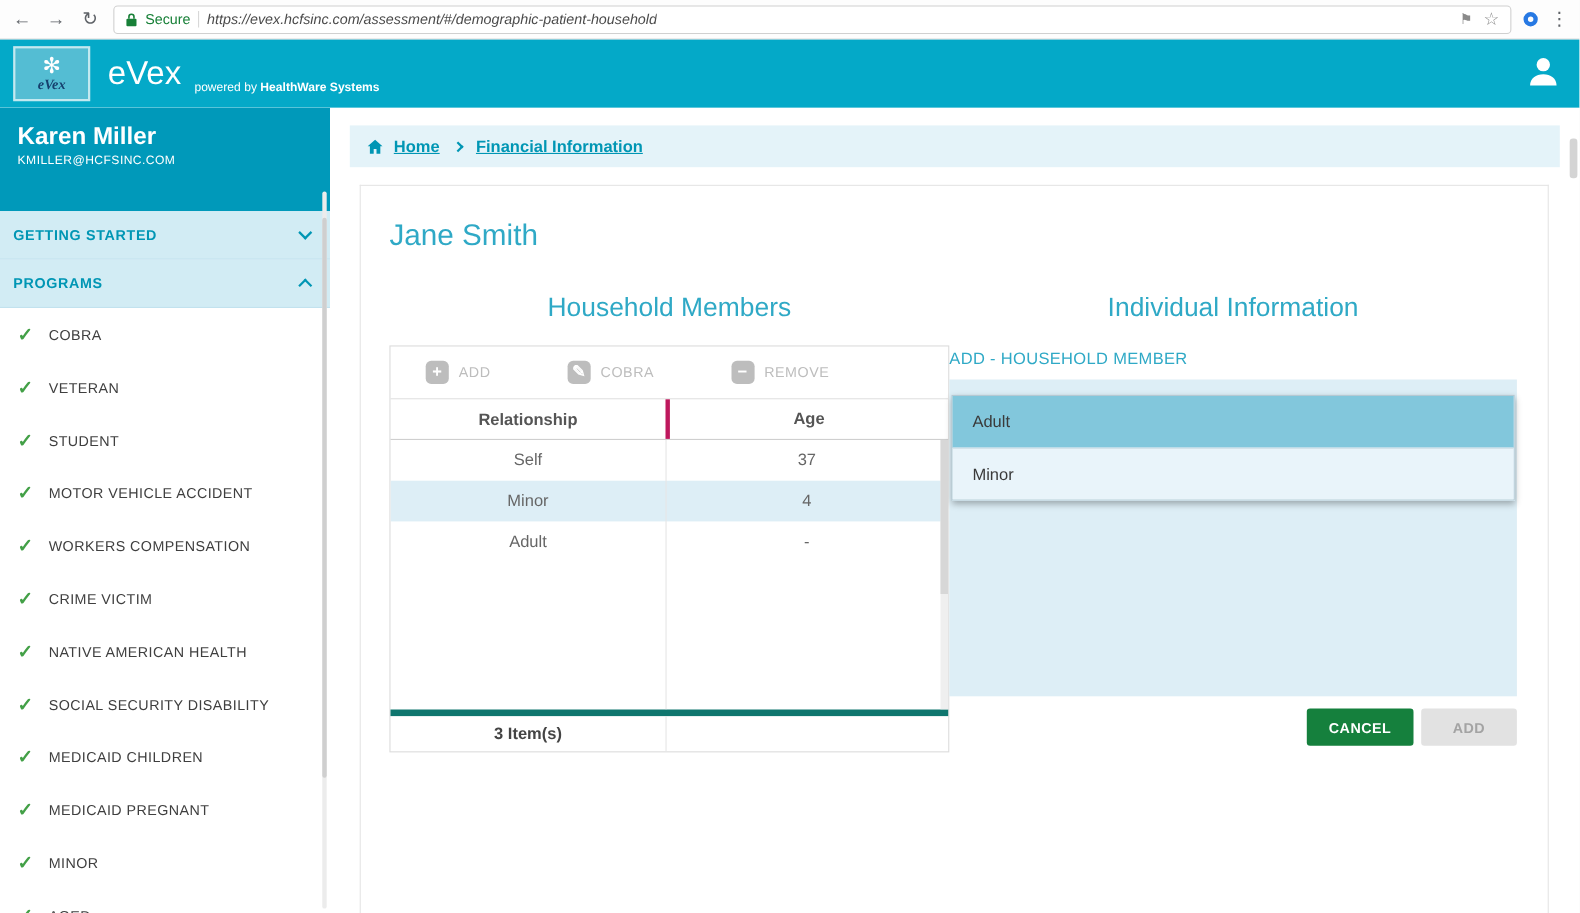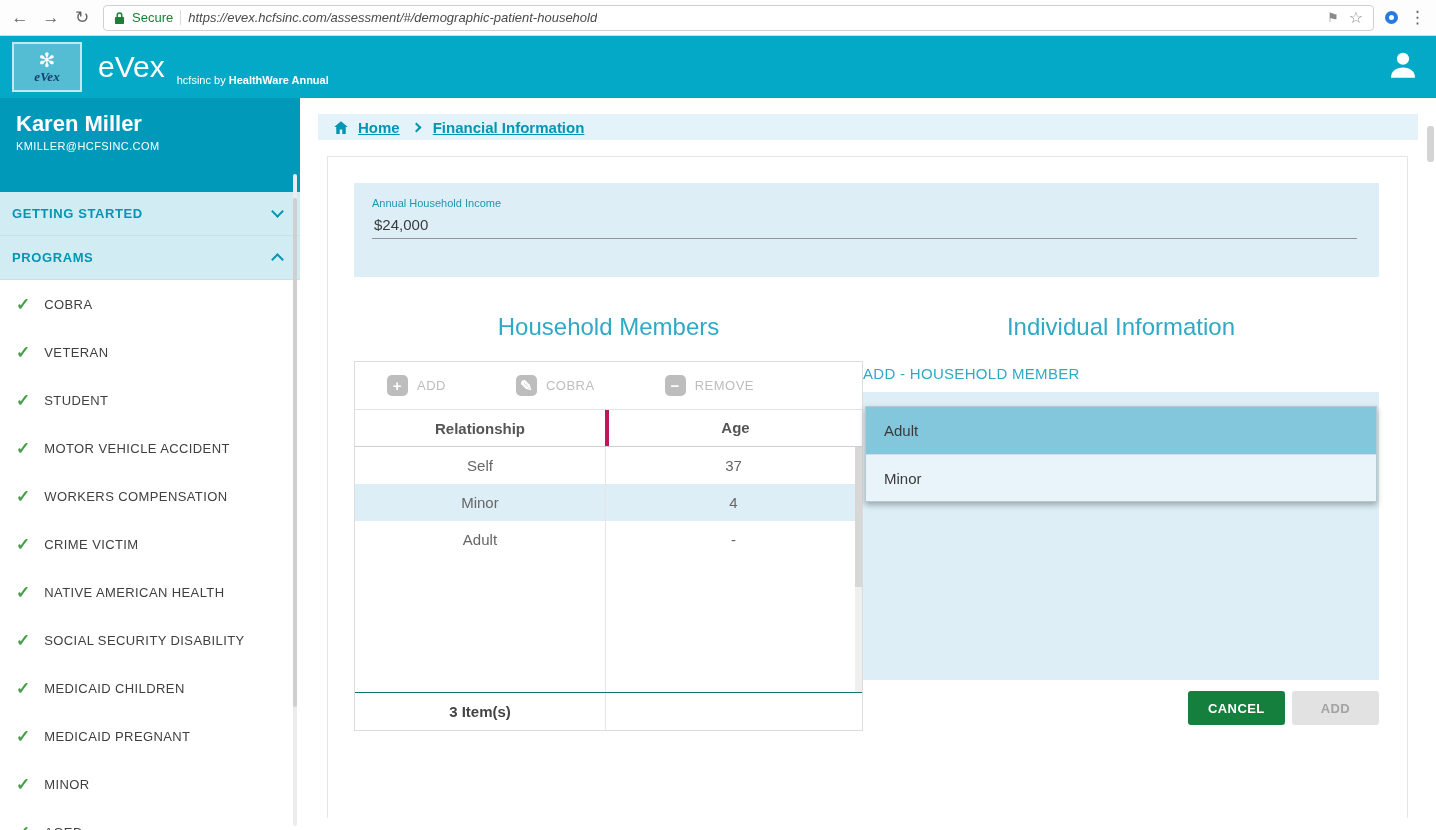--- a/index.html
+++ b/index.html
@@ -46,21 +46,21 @@
   .check-glyph { color:#43a047; font-size:17px; font-weight:bold; }
   .program-label { color:#3f3f3f; font-size:13px; letter-spacing:.4px; }
   .side-scrollbar { position:absolute; top:76px; bottom:4px; right:3px; width:4px; background:#ececec; border-radius:2px; }
   .side-scrollbar .thumb { position:absolute; top:24px; width:4px; height:78%; background:#cfcfcf; border-radius:2px; }
 
   
   .content { flex:1; position:relative; overflow:hidden; padding:16px 18px 0; background:#fff; }
   .page-scrollbar { position:absolute; top:0; right:0; bottom:0; width:12px; }
   .page-scrollbar .thumb { position:absolute; top:28px; right:2px; width:7px; height:36px; background:#d4d4d4; border-radius:3px; }
 
-  .breadcrumb { height:26px; background:#e4f3f9; display:flex; align-items:center; padding:12px 14px; gap:8px; margin-bottom:16px; }
+  .breadcrumb { height:38px; background:#e4f3f9; display:flex; align-items:center; padding:12px 14px; gap:8px; margin-bottom:16px; }
   .home-icon { display:flex; }
   .crumb-link { color:#0096b4; font-size:15px; font-weight:600; text-decoration:underline; cursor:pointer; }
   .crumb-sep { width:7px; height:7px; border-top:2px solid #0096b4; border-right:2px solid #0096b4; transform:rotate(45deg); display:inline-block; margin:0 5px; }
 
   .card { border:1px solid #e5e5e5; border-bottom:none; height:calc(100% - 54px); margin:0 10px 0 9px; padding:26px 28px 0 26px; overflow:hidden; }
   .patient-name { color:#2fa9c6; font-size:27px; font-weight:500; margin:4px 0 28px; }
 
   .income-box { background:#ddeef6; padding:14px 20px 38px 18px; }
   .income-label { color:#2196b0; font-size:11px; display:block; }
   .income-value { color:#3c3c3c; font-size:15px; padding:7px 0 5px 2px; border-bottom:1px solid #949494; margin-right:2px; cursor:text; }
@@ -79,21 +79,21 @@
   .thead { display:flex; height:37px; align-items:center; border-bottom:1px solid #cfcfcf; font-weight:bold; color:#555; font-size:15px; }
   .col-rel { width:49.3%; text-align:center; }
   .col-age { flex:1; text-align:center; }
   .thead .col-age { border-left:4px solid #be185d; height:100%; line-height:36px; }
   .tbody-wrap { position:relative; height:245px; overflow:hidden; }
   .v-divider { position:absolute; left:49.3%; top:0; bottom:0; width:1px; background:#e6e6e6; z-index:2; }
   .trow { display:flex; height:37px; align-items:center; color:#666; font-size:15px; cursor:pointer; }
   .trow.selected { background:#ddeef6; }
   .table-scrollbar { position:absolute; right:0; top:0; bottom:0; width:7px; background:#efefef; z-index:3; }
   .table-scrollbar .thumb { width:7px; height:140px; background:#d7d7d7; }
-  .tfoot { display:flex; height:38px; align-items:center; border-top:1px solid #0f766e; color:#444; font-size:15px; font-weight:bold; }
+  .tfoot { display:flex; height:38px; align-items:center; border-top:6px solid #0f766e; color:#444; font-size:15px; font-weight:bold; }
   .tfoot .col-age { border-left:1px solid #e6e6e6; height:100%; }
 
   
   .add-subtitle { color:#2fa9c6; font-size:15px; letter-spacing:.3px; margin-bottom:10px; }
   .member-panel { background:#ddeef6; height:288px; position:relative; padding:14px 2px 0; }
   .options-box { border:1px solid #b5c9d3; box-shadow:0 3px 6px rgba(0,0,0,.3); }
   .option { height:47px; line-height:47px; padding-left:18px; font-size:15px; color:#3a3a3a; background:#e9f4fa; cursor:pointer; }
   .option + .option { border-top:1px solid #cfdfe7; }
   .option.selected { background:#82c7dc; }
   .btn-row { display:flex; justify-content:flex-end; gap:7px; margin-top:11px; }
@@ -129,22 +129,22 @@
     <span class="menu-dots">⋮</span>
   </div>
 
   <div class="app-header">
     <div class="logo-box">
       <span class="logo-star">✻</span>
       <span class="logo-word">eVex</span>
     </div>
     <span class="brand-text">eVex</span>
     <span class="powered">
-      <span>hcfsinc by</span>
-      <span class="pw-name">HealthWare Annual</span>
+      <span>powered by</span>
+      <span class="pw-name">HealthWare Systems</span>
     </span>
     <span class="header-user">
       <svg width="34" height="34" viewBox="0 0 24 24">
           <circle cx="12" cy="7.6" r="4.3" fill="#fff"></circle>
           <path d="M3.5 21c0-4.6 3.8-7.2 8.5-7.2s8.5 2.6 8.5 7.2z" fill="#fff"></path>
         </svg>
     </span>
   </div>
 
   <div class="main-row">
@@ -224,25 +224,22 @@
           <svg width="18" height="17" viewBox="0 0 24 24">
               <path d="M12 3l9.5 8.2h-2.8V21h-4.9v-6.2h-3.6V21H5.3v-9.8H2.5z" fill="#0096b4"></path>
             </svg>
         </span>
         <a class="crumb-link">Home</a>
         <span class="crumb-sep"></span>
         <a class="crumb-link">Financial Information</a>
       </div>
 
       <div class="card">
-
-        <div class="income-box">
-          <label class="income-label">Annual Household Income</label>
-          <div class="income-value">$24,000</div>
-        </div>
+        <h1 class="patient-name">Jane Smith</h1>
+
 
         <div class="columns">
 
           <section class="left-col">
             <h2 class="col-heading">Household Members</h2>
             <div class="grid-wrap">
               <div class="grid-toolbar">
                 <div class="tb-btn">
                   <span class="tb-icon">+</span>
                   <span>ADD</span>

